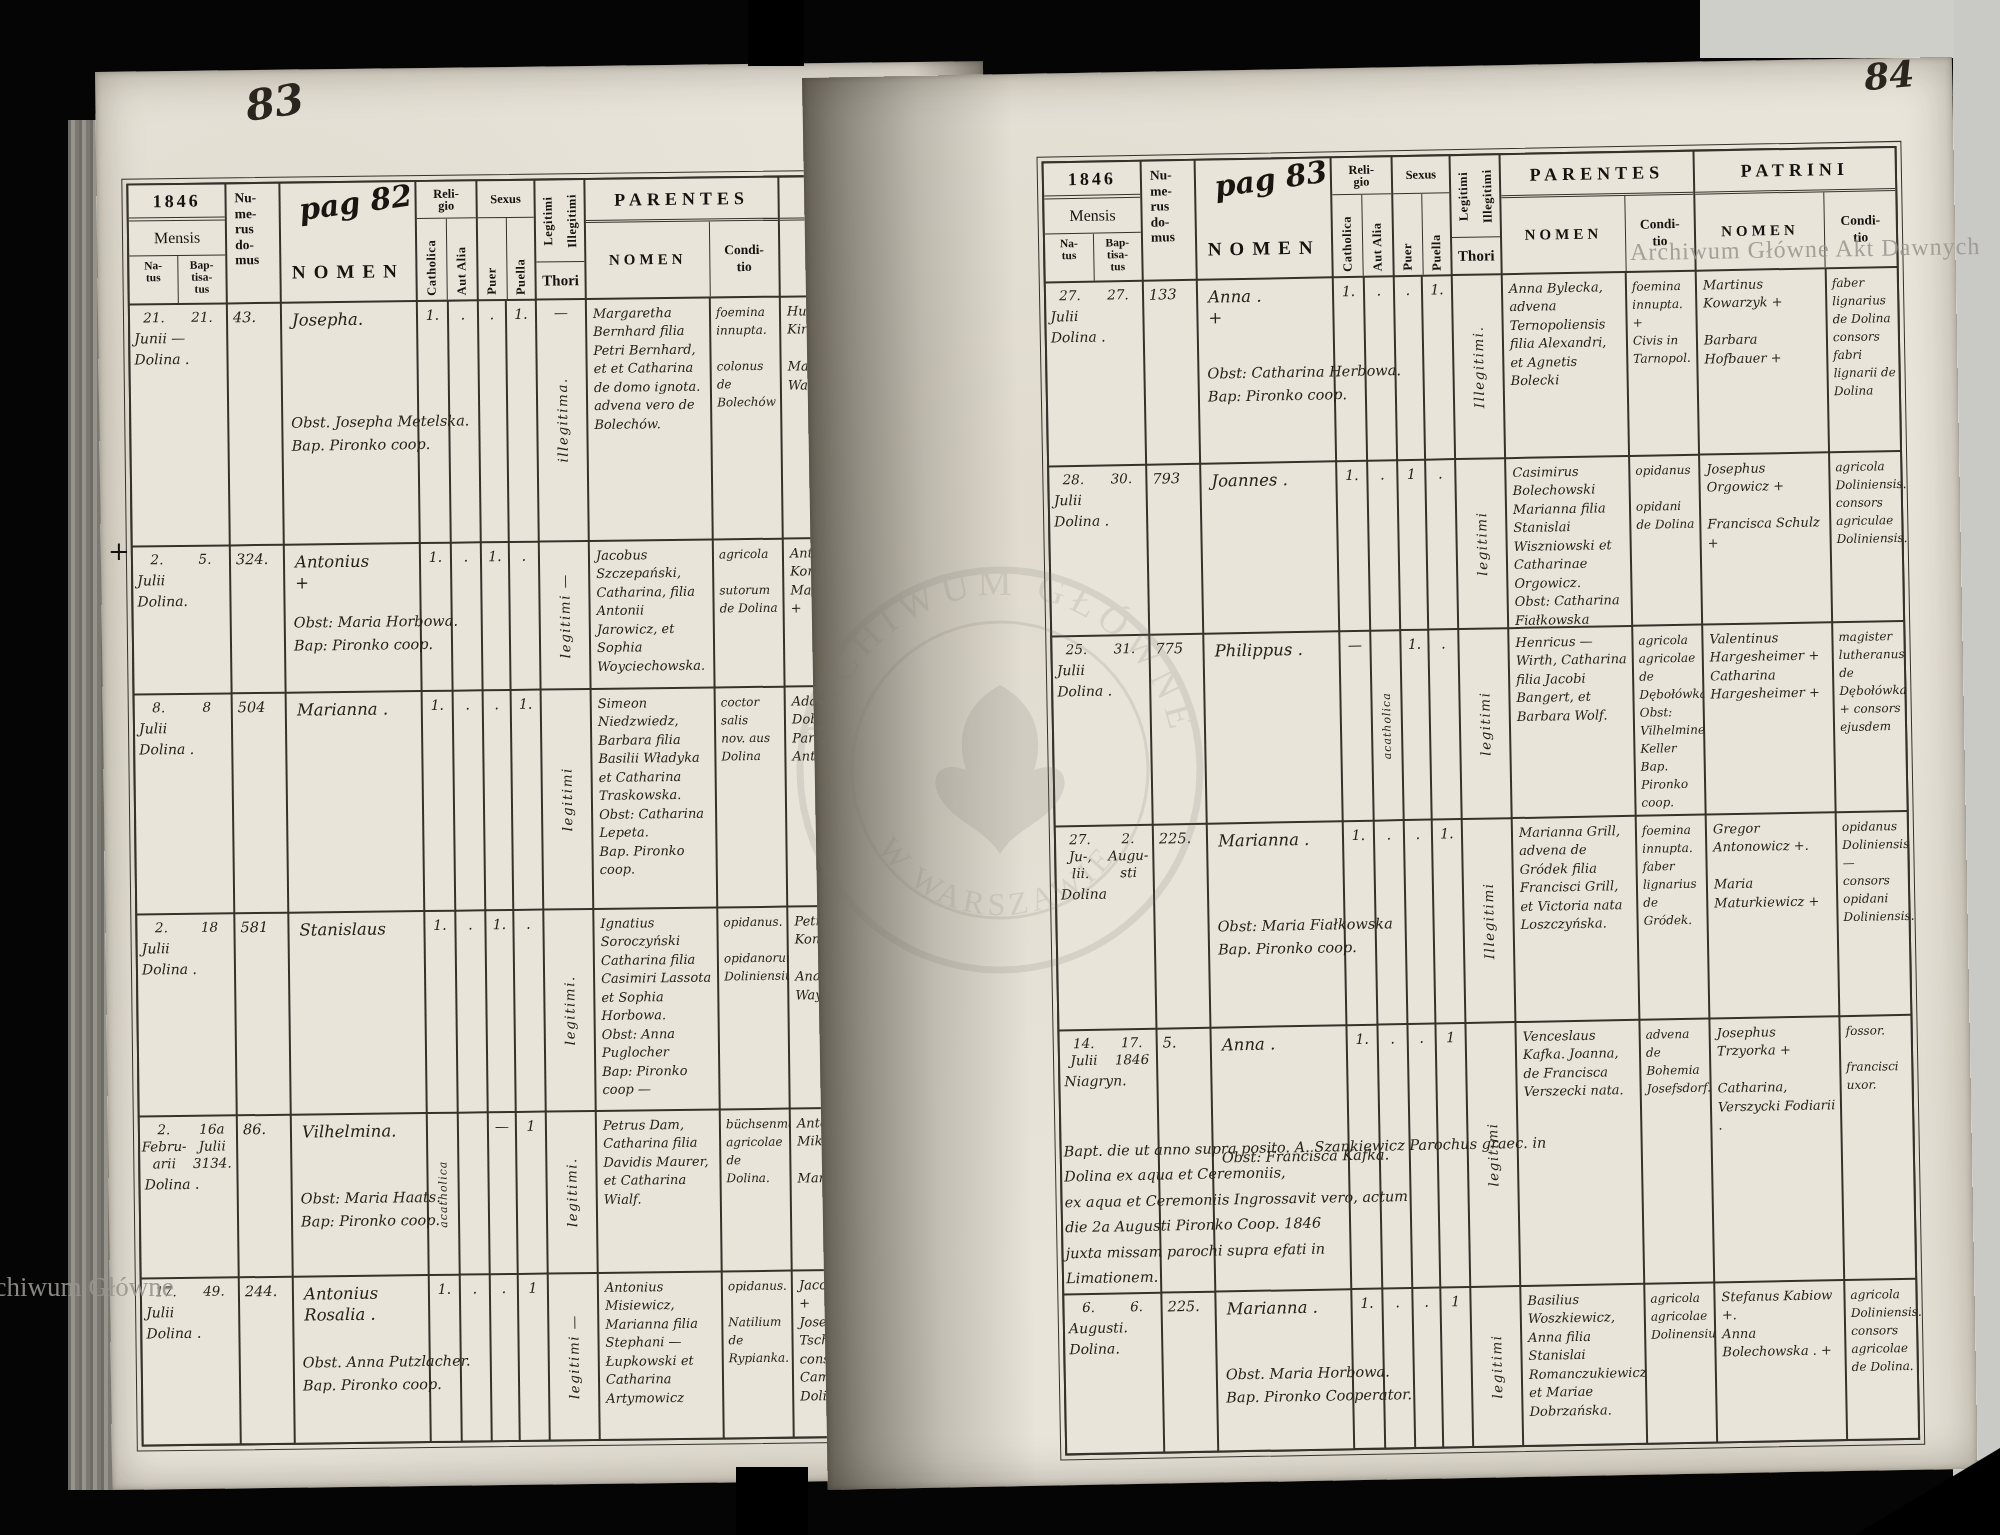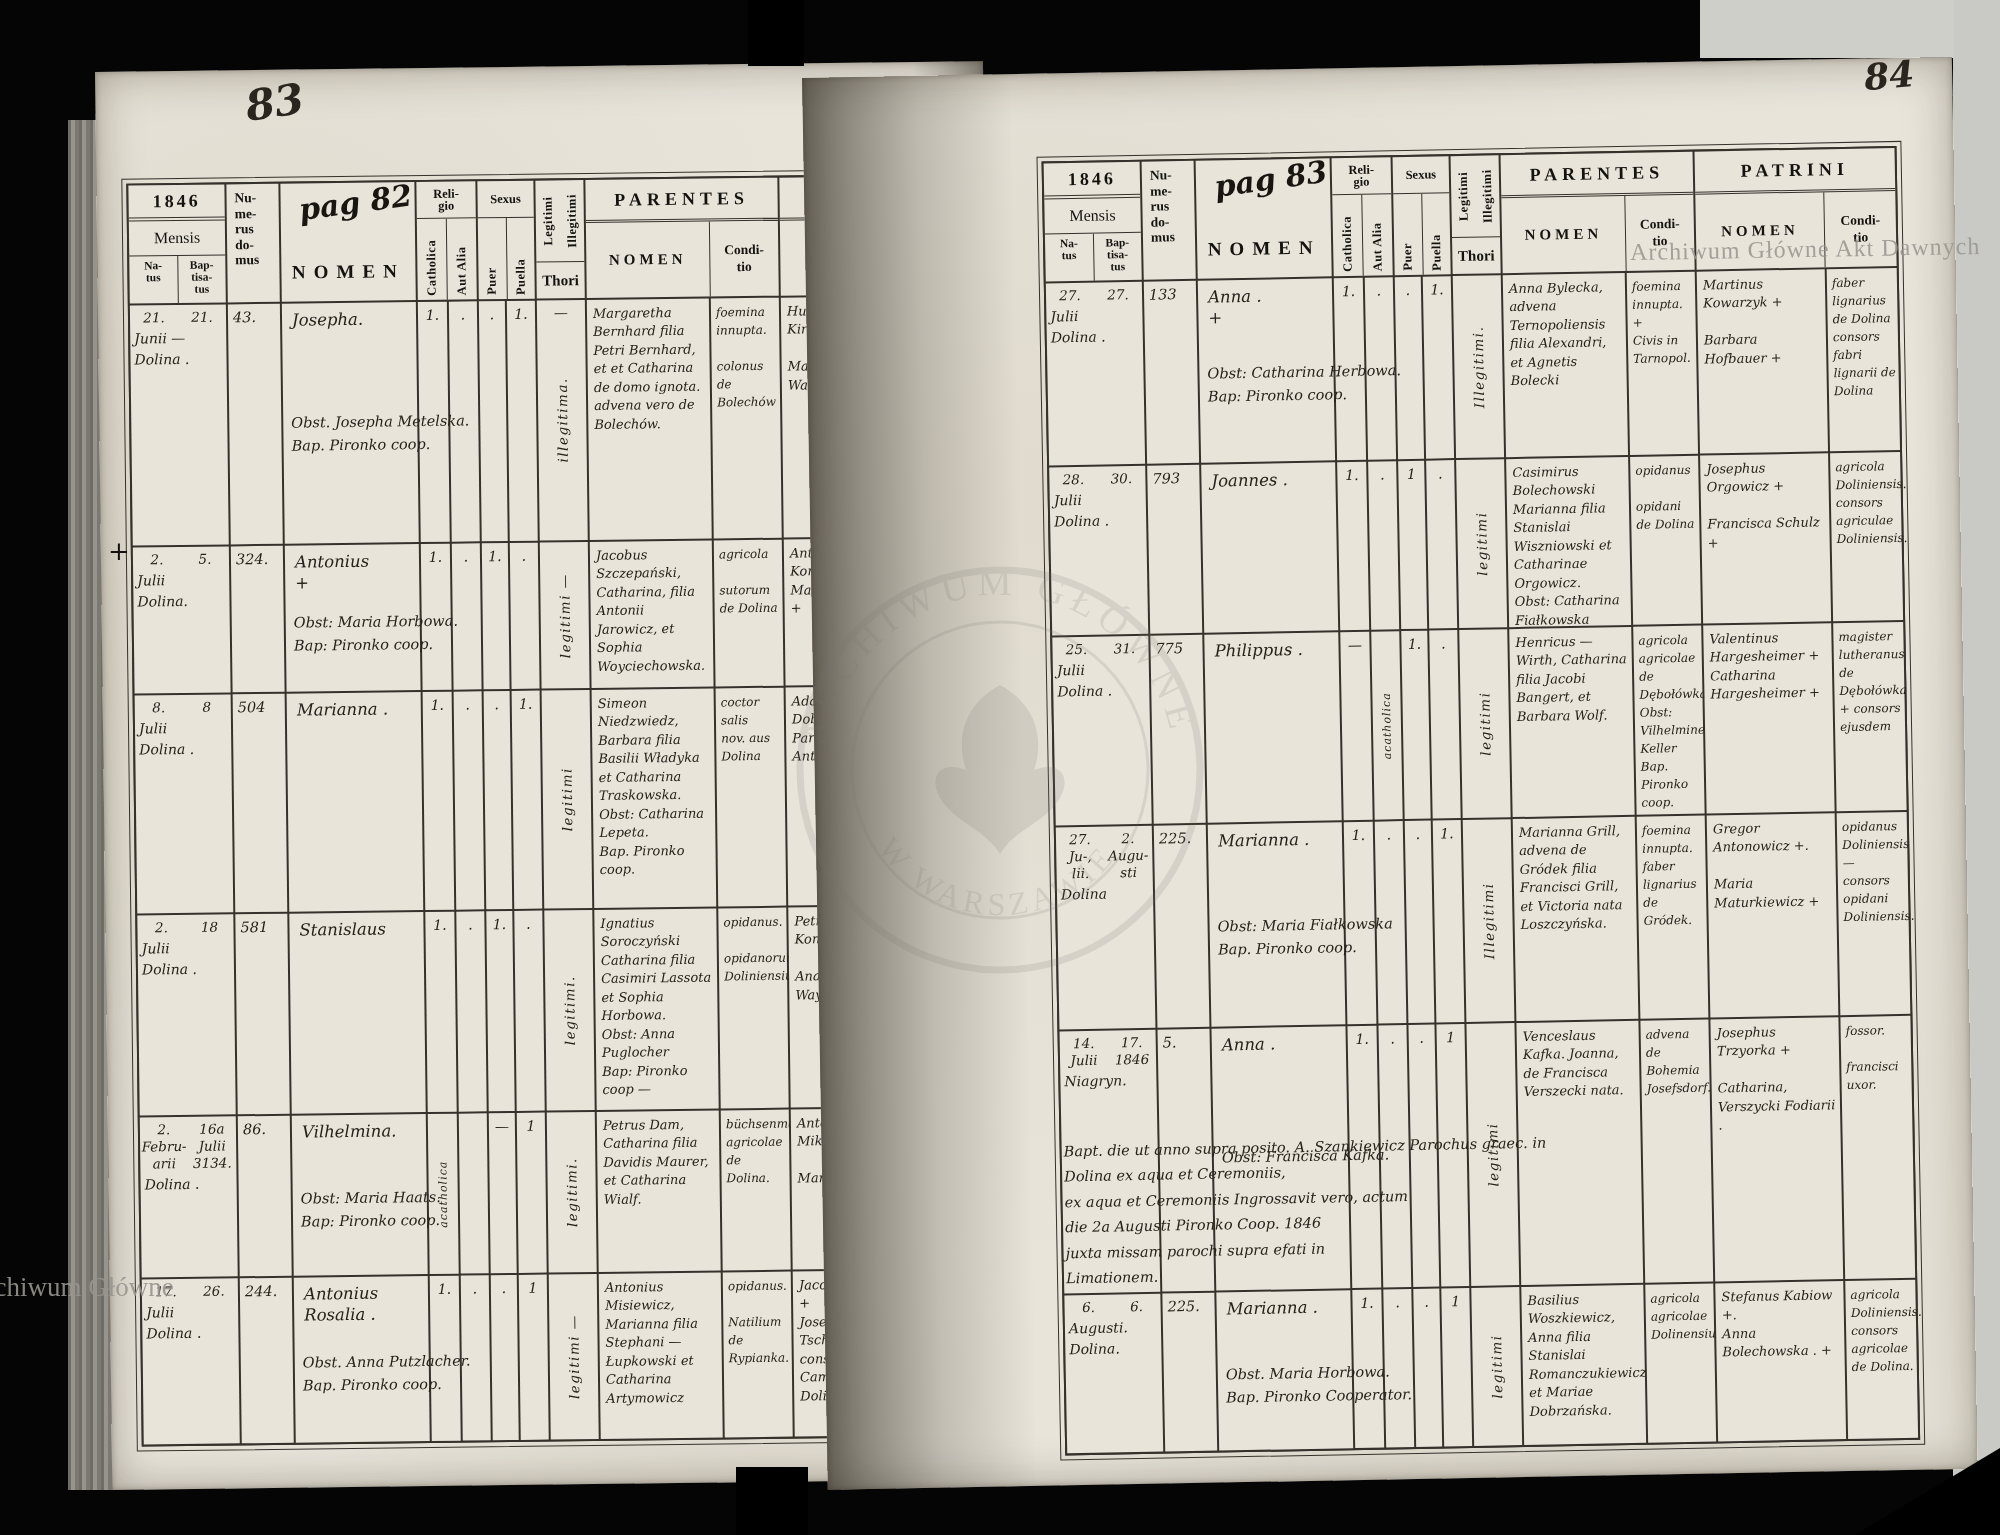--- a/index.html
+++ b/index.html
@@ -375,21 +375,21 @@
         <div class="hw ptext">Antonius Mikulski +
 
 Maria Haats +</div>
         <div class="hw ptext sm">sutor
 
 consors opidani de Dolna</div>
 
         <div class="cell-date">
           <div class="days">
             <span class="hw">17.</span>
-            <span class="hw">26.</span>
+            <span class="hw">49.</span>
           </div>
           <div class="hw date-rest">Julii
 Dolina .</div>
         </div>
         <div class="cell-house hw">244.</div>
         <div class="cell-nomen">
           <div class="hw name">Antonius
 Rosalia .</div>
           <div class="hw name-note">Obst. Anna Putzlacher.
 Bap.  Pironko coop.</div>

